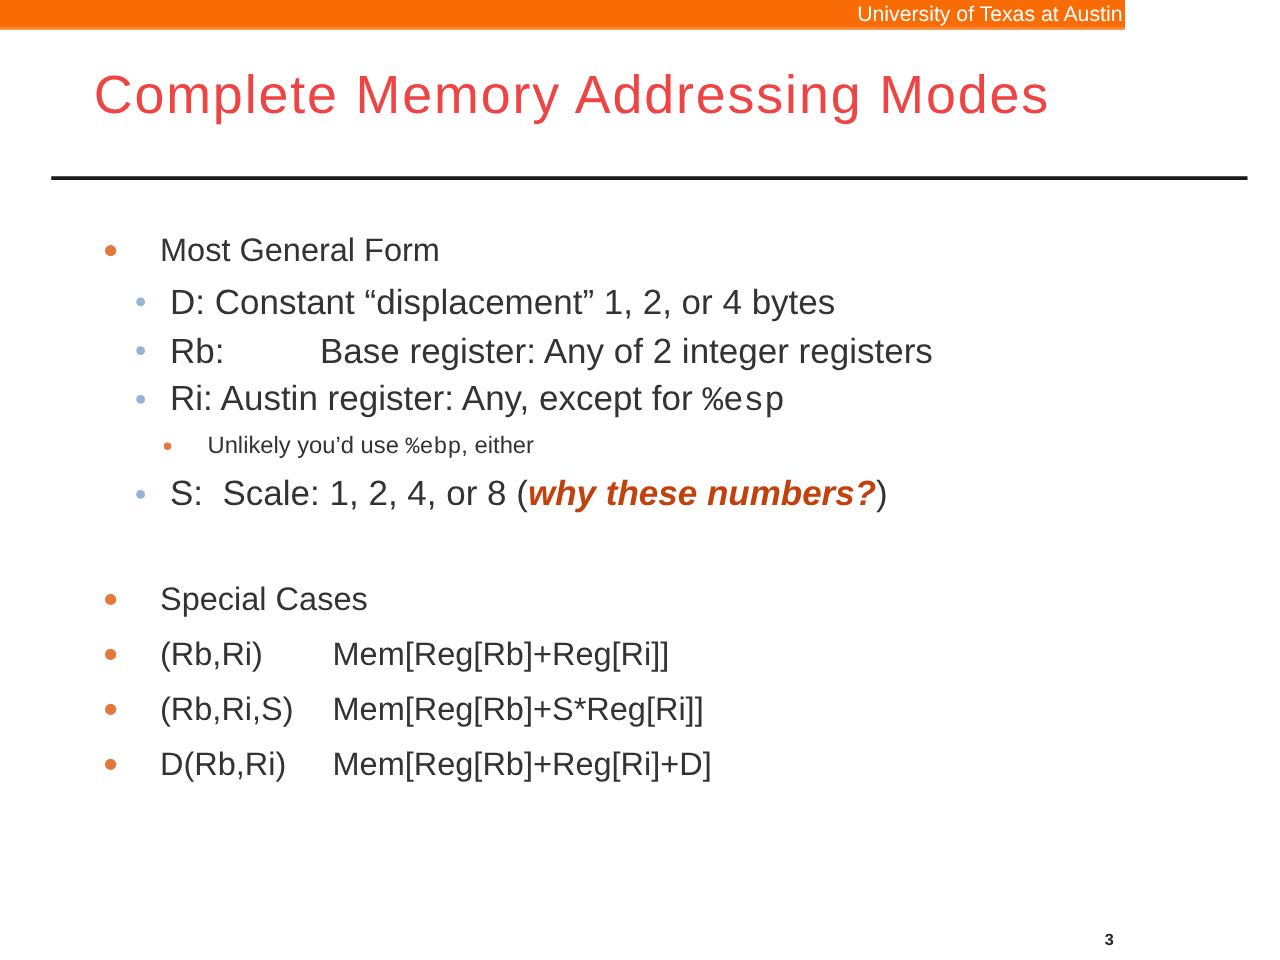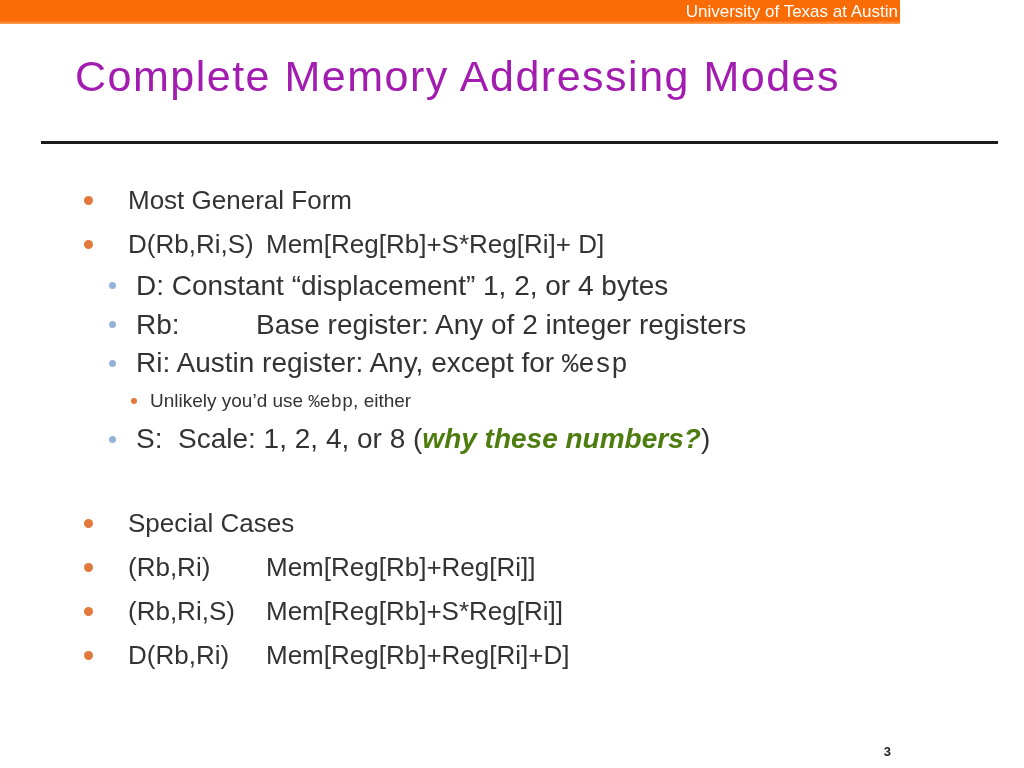--- a/index.html
+++ b/index.html
@@ -34,21 +34,21 @@
     white-space: nowrap;
   }
 
   
   .title {
     position: absolute;
     left: 75px;
     top: 52px;
     font-size: 43px;
     letter-spacing: 1.5px;
-    color: #a21caf;
+    color: #ef4444;
     white-space: nowrap;
   }
   .rule {
     position: absolute;
     left: 41px;
     top: 141px;
     width: 957px;
     height: 3px;
     background: #1b1b1b;
   }
@@ -57,21 +57,21 @@
   .content {
     position: absolute;
     top: 178px;
     left: 0;
     width: 1024px;
     color: #333333;
   }
   .row { display: flex; align-items: center; white-space: pre-wrap; }
   .row.l1 { height: 44px; font-size: 26px; gap: 13px; }
   .row.l2 { height: 39px; font-size: 28px; }
-  .row.l3 { height: 36px; font-size: 19px; }
+  .row.l3 { height: 36px; font-size: 19px; gap: 16px; }
   .row.l2.s-row { height: 40px; }
   .spacer { height: 42px; }
 
   .bullet {
     border-radius: 50%;
     flex: 0 0 auto;
   }
   .l1 .bullet { width: 9px; height: 9px; margin-left: 84px; margin-right: 22px; background: #e2793b; }
   .l2 .bullet { width: 7px; height: 7px; margin-left: 109px; margin-right: 20px; background: #95b3d7; }
   .l3 .bullet { width: 6px; height: 6px; margin-left: 131px; margin-right: 13px; background: #e2793b; }
@@ -80,21 +80,21 @@
   .term.narrow { min-width: 120px; }
 
   .code {
     font-family: "Liberation Mono", "DejaVu Sans Mono", monospace;
     font-weight: normal;
     font-size: 0.98em;
   }
   .highlight {
     font-weight: bold;
     font-style: italic;
-    color: #4d7c0f;
+    color: #c2410c;
   }
 
   
   .page-number {
     position: absolute;
     right: 9px;
     bottom: 9px;
     font-size: 13px;
     font-weight: 600;
     color: #222222;
@@ -112,24 +112,20 @@
   <div class="title">Complete Memory Addressing Modes</div>
   <div class="rule"></div>
 
   <div class="content">
 
     <div class="row l1">
       <span class="bullet"></span>
       <span>Most General Form</span>
     </div>
 
-    <div class="row l1">
-      <span class="bullet"></span>
-      <span><span class="term">D(Rb,Ri,S)</span><span>Mem[Reg[Rb]+S*Reg[Ri]+ D]</span></span>
-    </div>
 
     <div class="row l2">
       <span class="bullet"></span>
       <span>D: Constant “displacement” 1, 2, or 4 bytes</span>
     </div>
 
     <div class="row l2">
       <span class="bullet"></span>
       <span><span class="term narrow">Rb:</span><span>Base register: Any of 2 integer registers</span></span>
     </div>

